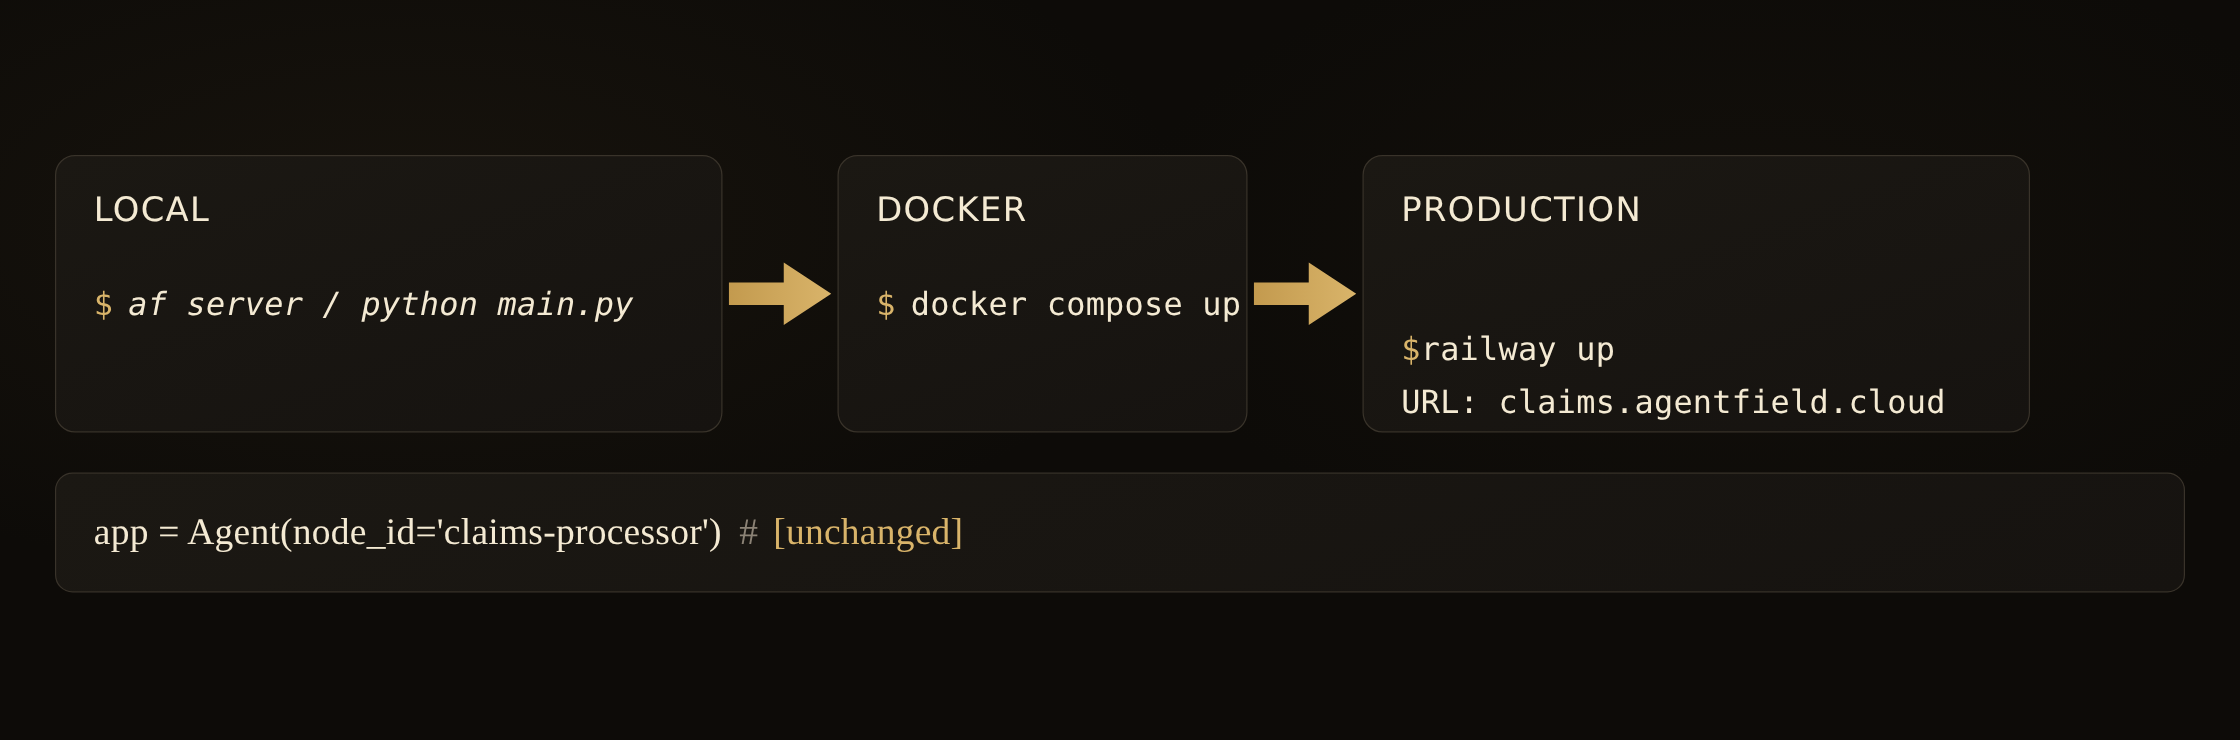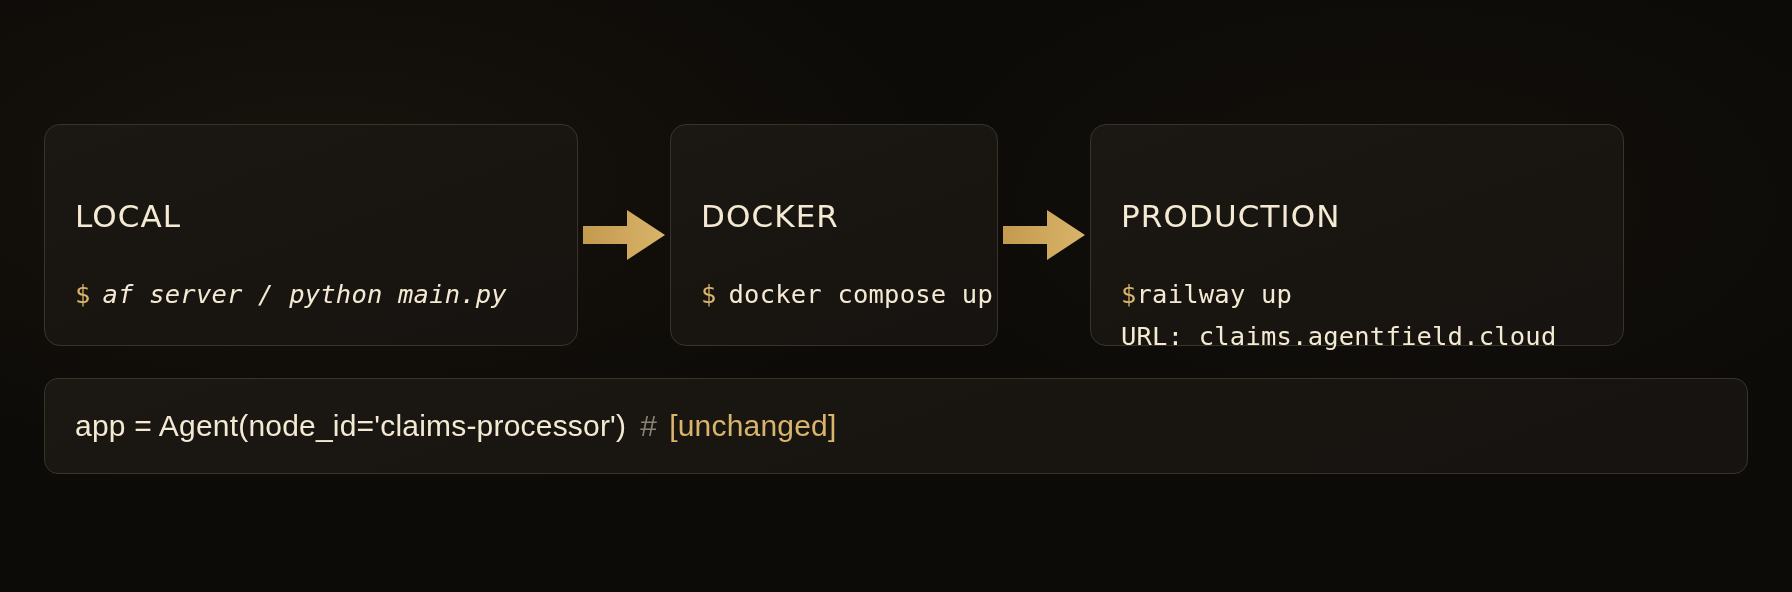--- a/index.html
+++ b/index.html
@@ -53,32 +53,31 @@
     border: 1px solid #39332a;
     border-radius: 16px;
     height: 222px;
     padding: 30px 30px 0 30px;
     display: flex;
     flex-direction: column;
   }
 
   .card-local      { width: 534px; }
   .card-docker     { width: 328px; }
-  .card-production { width: 534px; }
+  .card-production { width: 534px; gap: 36px; }
 
   .card-title {
     font-family: "DejaVu Sans", sans-serif;
-    font-size: 31px;
+    font-size: 27px;
     letter-spacing: 1.1px;
     color: #f4ead3;
     font-weight: 400;
     line-height: 1;
     margin-bottom: 46px;
     white-space: nowrap;
-    margin-top: 46px;
   }
 
   .cmd-block {
     display: flex;
     flex-direction: column;
     gap: 9px;
   }
 
   .cmd {
     font-family: "DejaVu Sans Mono", monospace;
@@ -123,21 +122,21 @@
     height: 96px;
     background: linear-gradient(160deg, #1b1813 0%, #161310 100%);
     border: 1px solid #39332a;
     border-radius: 14px;
     display: flex;
     align-items: center;
     padding-left: 30px;
   }
 
   .code-line {
-    font-family: Liberation Sans, sans-serif;
+    font-family: Liberation Serif, serif;
     font-size: 30px;
     color: #f4ead3;
     white-space: nowrap;
     letter-spacing: 0.2px;
   }
 
   .comment-hash {
     color: #8b8275;
   }
 

